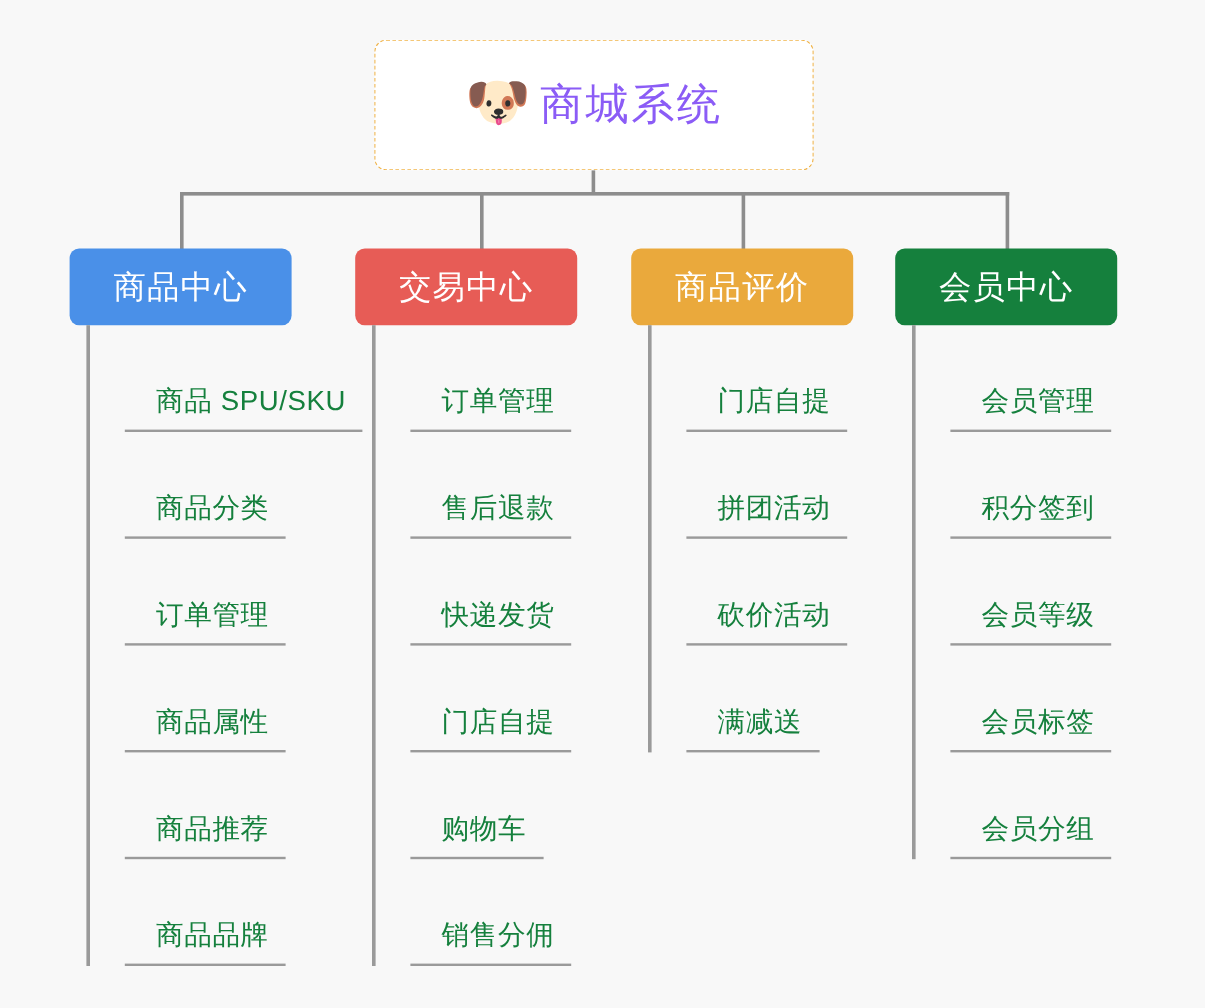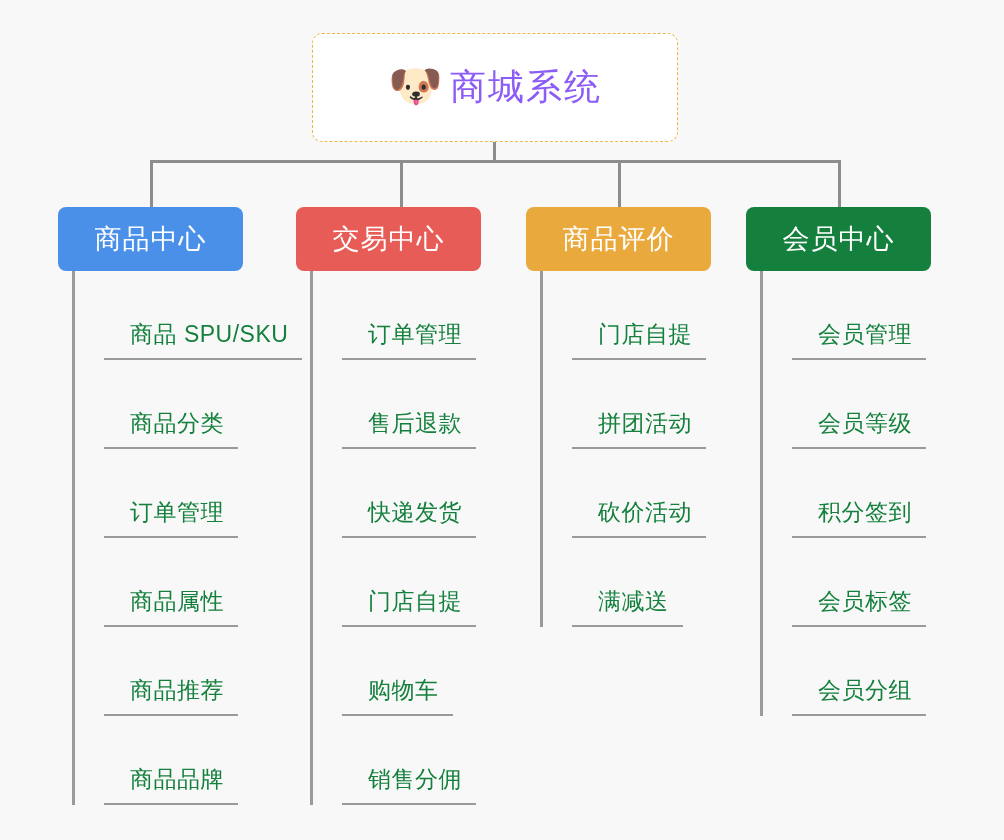--- a/index.html
+++ b/index.html
@@ -209,26 +209,26 @@
       <div class="branch-drop" style="left: 838px;"></div>
       <div class="column" style="left: 746px; width: 185px;">
         <div class="cat-box" style="background: #15803d;">
           <span>会员中心</span>
         </div>
         <div class="leaf-group">
           <div class="leaf-item">
             <span class="leaf-underline">会员管理</span>
           </div>
           <div class="leaf-item">
+            <span class="leaf-underline">积分签到</span>
+          </div>
+          <div class="leaf-item">
             <span class="leaf-underline">会员等级</span>
           </div>
           <div class="leaf-item">
-            <span class="leaf-underline">积分签到</span>
-          </div>
-          <div class="leaf-item">
             <span class="leaf-underline">会员标签</span>
           </div>
           <div class="leaf-item">
             <span class="leaf-underline">会员分组</span>
           </div>
         </div>
       </div>
     </div>
 
 </div>

